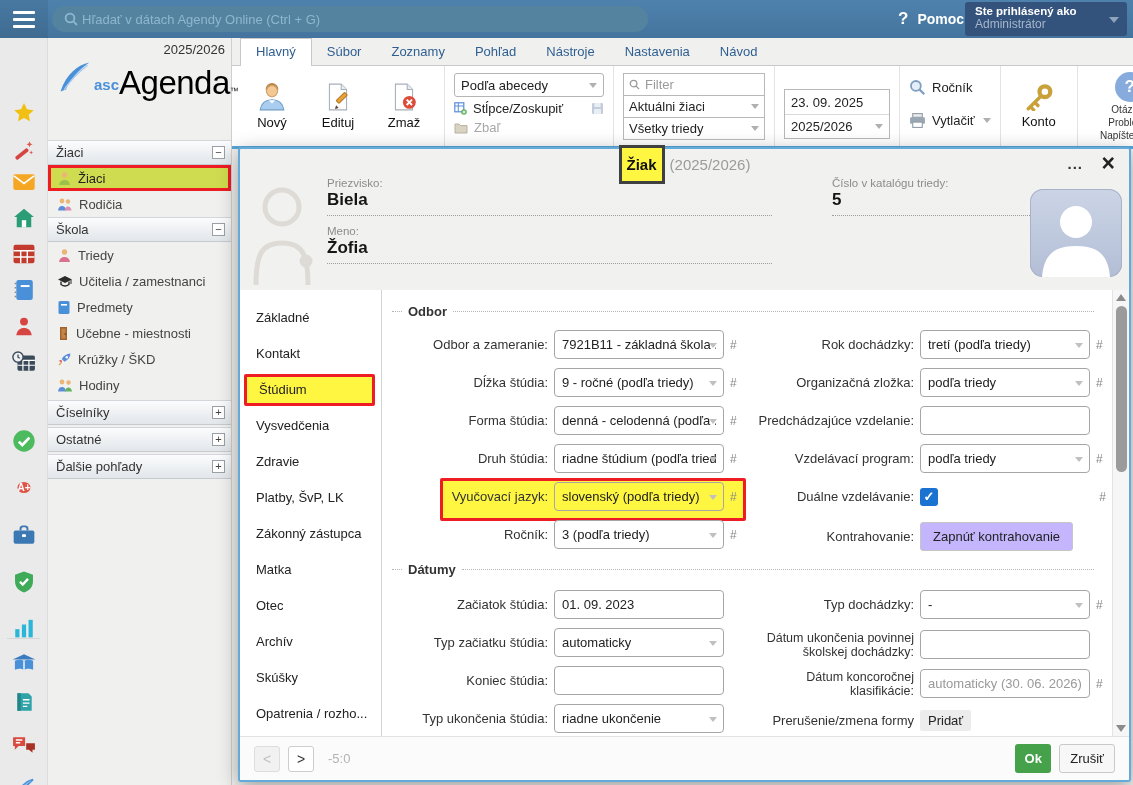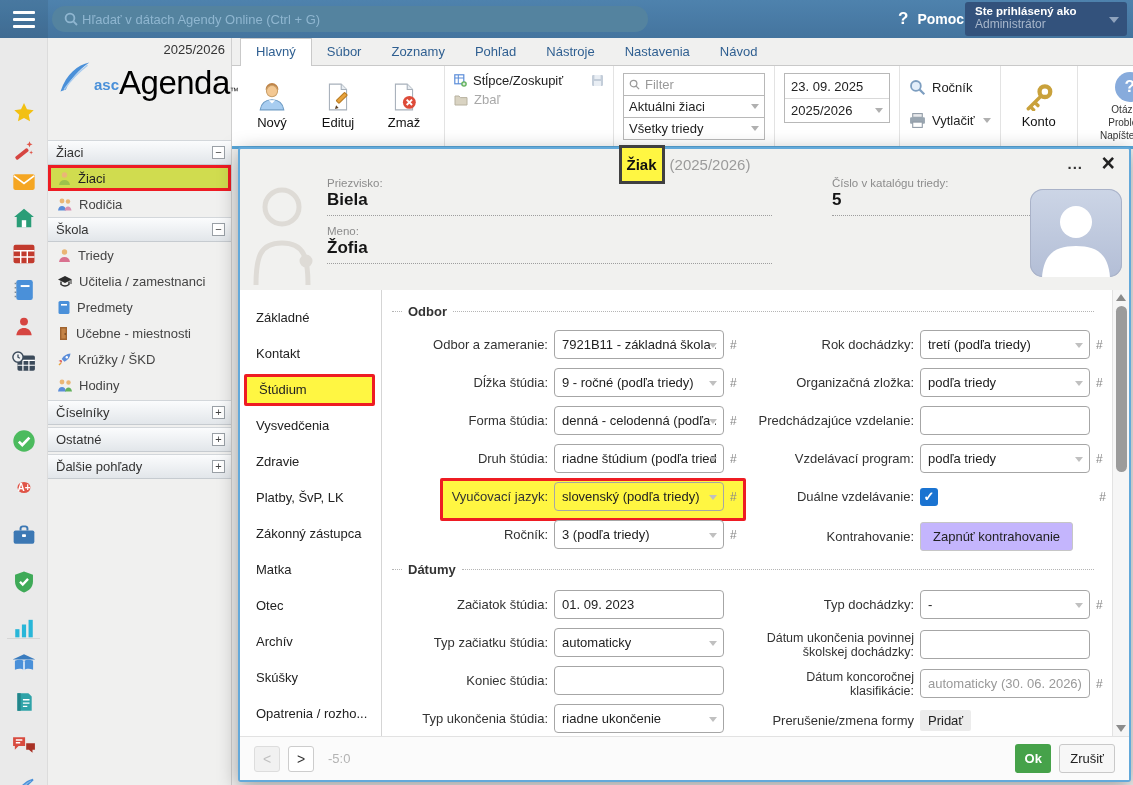--- a/index.html
+++ b/index.html
@@ -350,20 +350,24 @@
         <svg width="30" height="30" viewBox="0 0 28 28">
             <path d="M6 2h11l5 5v19H6z" fill="#fff" stroke="#a7b0ba"></path>
             <path d="M17 2v5h5" fill="#e8edf2" stroke="#a7b0ba"></path>
             <circle cx="19" cy="19" r="6" fill="#dd4b39"></circle>
             <path d="M16.5 16.5l5 5m0-5l-5 5" stroke="#fff" stroke-width="1.8"></path>
           </svg>
         <span>Zmaž</span>
       </div>
     </div>
     <div class="tg col" style="padding-top:7px">
+      <div class="sel24">
+          <span>Podľa abecedy</span>
+          <span class="crt"></span>
+        </div>
       <div class="trow">
         <svg width="13" height="13" viewBox="0 0 13 13">
             <rect x=".8" y=".8" width="9" height="9" fill="#fff" stroke="#5b8dd9" stroke-width="1.2"></rect>
             <path d="M.8 4h9M4.3 1v9" stroke="#5b8dd9"></path>
             <circle cx="10" cy="10" r="2.8" fill="#62b15c"></circle>
             <path d="M10 8.6v2.8M8.6 10h2.8" stroke="#fff" stroke-width="1"></path>
           </svg>
         <span>Stĺpce/Zoskupiť</span>
           <span class="sp"></span>
         <svg width="13" height="13" viewBox="0 0 13 13">
@@ -389,21 +393,21 @@
       </div>
       <div class="stk">
           <span>Aktuálni žiaci</span>
           <span class="crt"></span>
         </div>
       <div class="stk">
           <span>Všetky triedy</span>
           <span class="crt"></span>
         </div>
     </div>
-    <div class="tg" style="align-items:flex-start;padding-top:7px">
+    <div class="tg" style="align-items:flex-start;padding-top:23px">
       <div class="datebox">
         <div>
             <span>23. 09. 2025</span>
           </div>
         <div>
             <span>2025/2026</span>
             <span class="crt"></span>
           </div>
       </div>
     </div>

